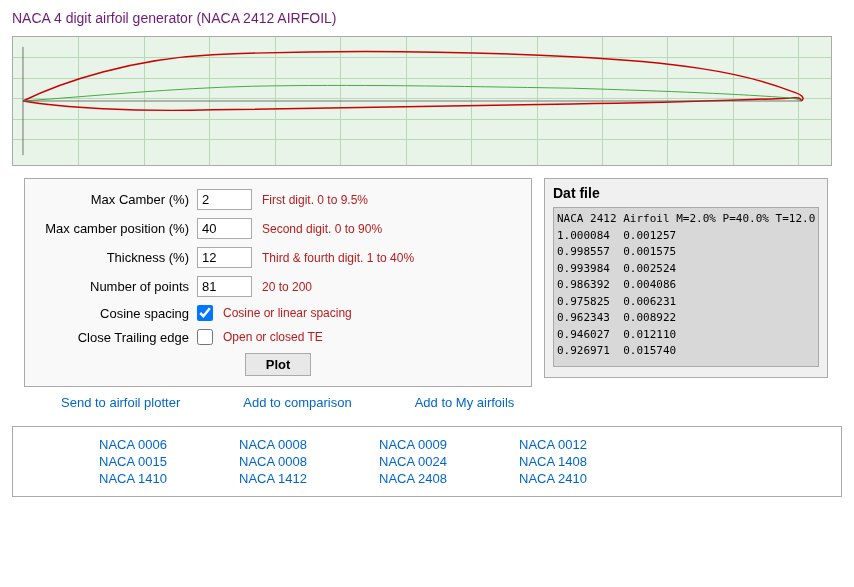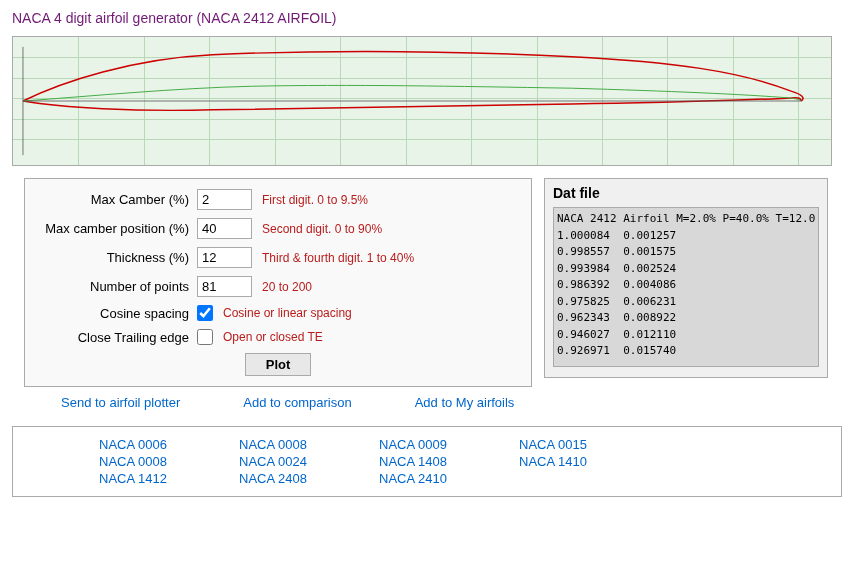--- a/index.html
+++ b/index.html
@@ -277,20 +277,21 @@
       </div>
     </div>
   </div>
 </div>
 
 <div id="database-section">
   <div id="airfoil-grid">
       <a href="#">NACA 0006</a>
       <a href="#">NACA 0008</a>
       <a href="#">NACA 0009</a>
+      <a href="#">NACA 0012</a>
       <a href="#">NACA 0015</a>
       <a href="#">NACA 0008</a>
       <a href="#">NACA 0024</a>
       <a href="#">NACA 1408</a>
       <a href="#">NACA 1410</a>
       <a href="#">NACA 1412</a>
       <a href="#">NACA 2408</a>
       <a href="#">NACA 2410</a>
     </div>
 </div>

